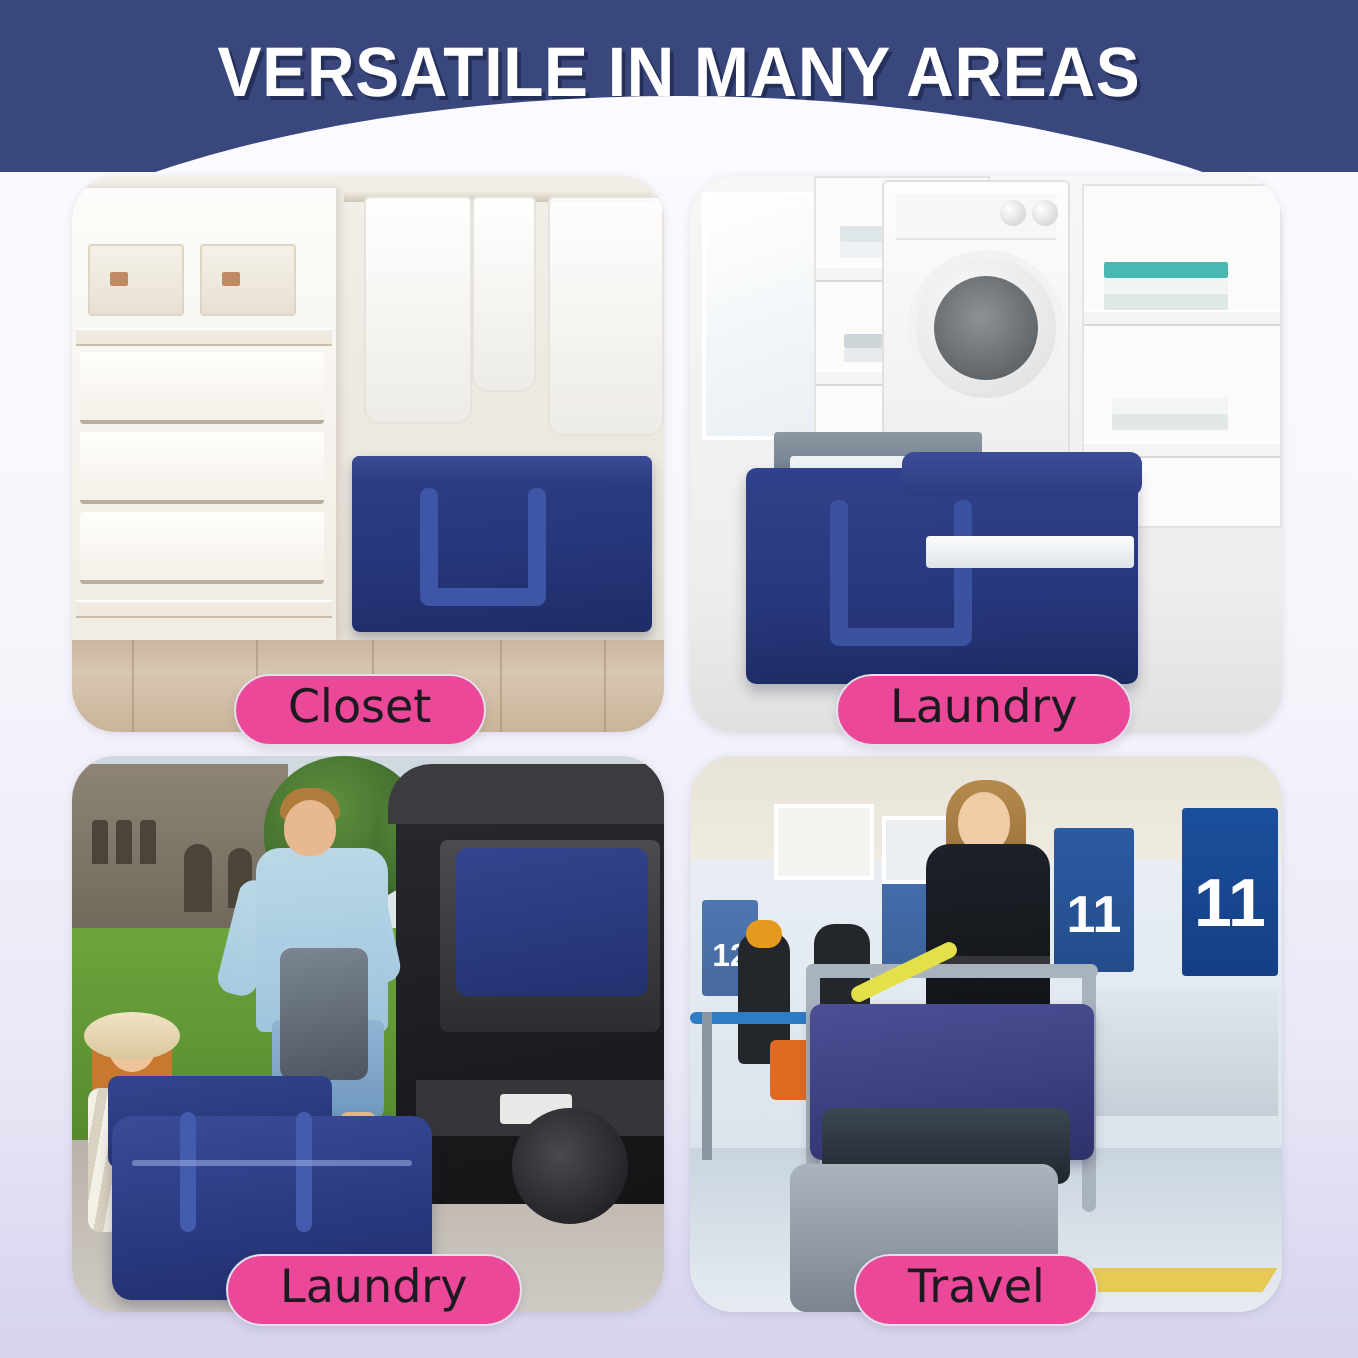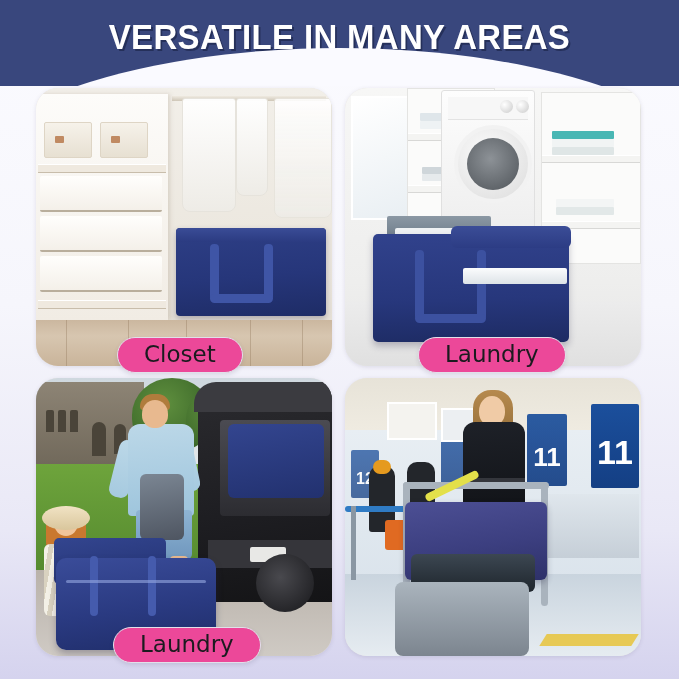--- a/index.html
+++ b/index.html
@@ -305,14 +305,15 @@
       <div class="b tv-cart-bar" style="left:196px;top:104px;width:7px;height:124px;"></div>
       <div class="b tv-cart-bar" style="left:58px;top:104px;width:146px;height:7px;"></div>
       <div class="b" style="left:78px;top:104px;width:58px;height:8px;background:#e3e04a;border-radius:4px;transform:rotate(-26deg);"></div>
 
       <div class="b tv-bag"></div>
       <div class="b tv-case1"></div>
       <div class="b tv-case2"></div>
       <div class="b tv-stripe"></div>
     </div>
   </div>
+  <div class="lbl br">Travel</div>
 
 </div>
 
 </body></html>

